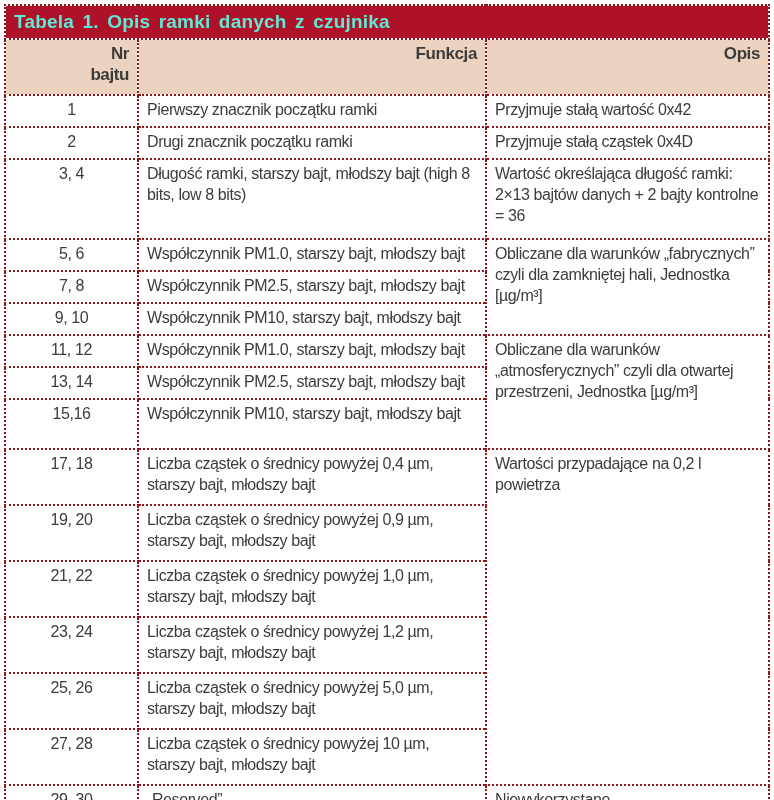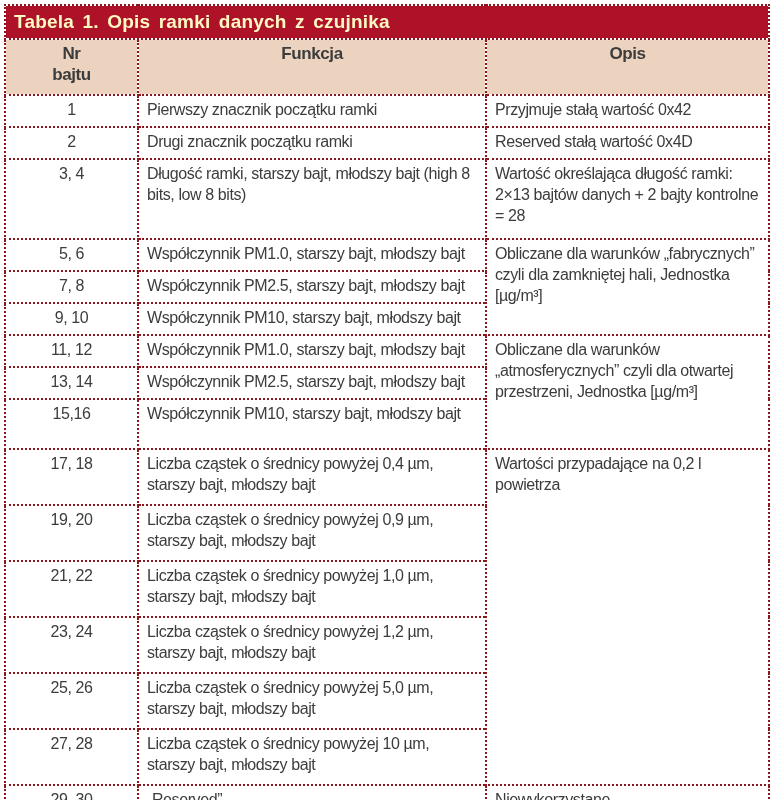--- a/index.html
+++ b/index.html
@@ -26,34 +26,34 @@
     line-height: 1.32;
   }
   table.sensor-table td, table.sensor-table th {
     border: 2px dotted #8c161b;
     padding: 3px 8px;
     vertical-align: top;
     overflow: hidden;
   }
   .title-cell {
     background: #ad1229;
-    color: #fef9c3;
+    color: #5eead4;
     font-weight: bold;
     font-size: 19px;
     letter-spacing: 0.2px;
     word-spacing: 3px;
     padding: 4px 8px;
     height: 26px;
     vertical-align: middle;
   }
   th.hdr {
     background: #ecd3bf;
     font-weight: bold;
     font-size: 17px;
-    text-align: center;
+    text-align: right;
     vertical-align: middle;
     height: 48px;
   }
   th.hdr.byte-hdr { white-space: pre-line; line-height: 1.25; }
   td.byte-cell {
     text-align: center;
     width: 130px;
   }
   col.c-byte { width: 133px; }
   col.c-func { width: 348px; }
@@ -86,26 +86,26 @@
       </tr>
 
       <tr class="r-single">
         <td class="byte-cell">1</td>
         <td>Pierwszy znacznik początku ramki</td>
         <td>Przyjmuje stałą wartość 0x42</td>
       </tr>
       <tr class="r-single">
         <td class="byte-cell">2</td>
         <td>Drugi znacznik początku ramki</td>
-        <td>Reserved stałą wartość 0x4D</td>
+        <td>Przyjmuje stałą cząstek 0x4D</td>
       </tr>
       <tr class="r-tall3">
         <td class="byte-cell">3, 4</td>
         <td>Długość ramki, starszy bajt, młodszy bajt (high 8 bits, low 8 bits)</td>
-        <td>Wartość określająca długość ramki: 2×13 bajtów danych + 2 bajty kontrolne = 28</td>
+        <td>Wartość określająca długość ramki: 2×13 bajtów danych + 2 bajty kontrolne = 36</td>
       </tr>
 
       <tr class="r-single">
         <td class="byte-cell">5, 6</td>
         <td>Współczynnik PM1.0, starszy bajt, młodszy bajt</td>
         <td class="merged-desc" rowspan="3">Obliczane dla warunków „fabrycznych” czyli dla zamkniętej hali, Jednostka [µg/m³]</td>
       </tr>
       <tr class="r-single">
         <td class="byte-cell">7, 8</td>
         <td>Współczynnik PM2.5, starszy bajt, młodszy bajt</td>

